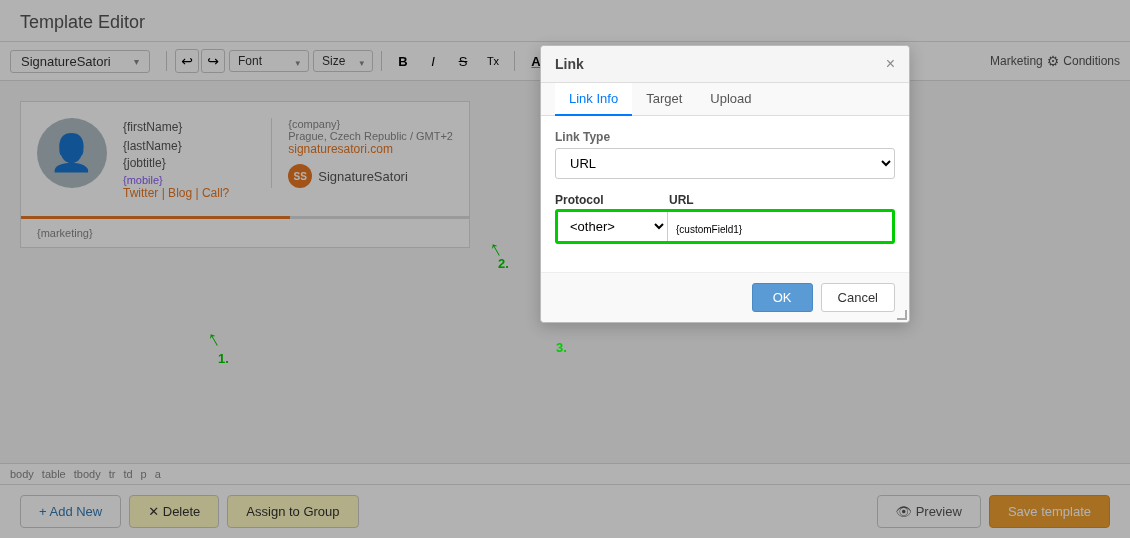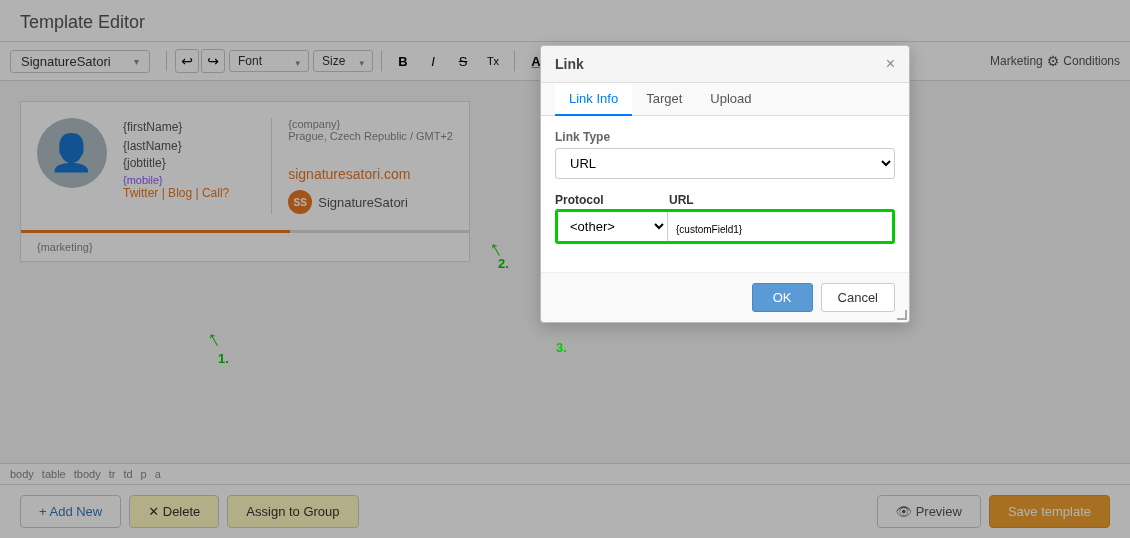--- a/index.html
+++ b/index.html
@@ -31,21 +31,21 @@
 
     .sig-info { flex: 1; }
     .sig-name { color: #555; font-size: 12px; line-height: 1.6; }
     .sig-title { color: #555; font-size: 12px; }
     .sig-mobile { color: #8b5cf6; font-size: 11px; margin-top: 4px; }
     .sig-social { color: #e87722; font-size: 12px; }
 
     .sig-right { border-left: 1px solid #ddd; padding-left: 16px; }
     .sig-company { color: #888; font-size: 11px; }
     .sig-location { color: #888; font-size: 11px; }
-    .sig-website { color: #e87722; font-size: 14px; text-decoration: none; margin-top: 24px; }
+    .sig-website { color: #e87722; font-size: 12px; text-decoration: none; }
     .sig-logo { margin-top: 8px; display: flex; align-items: center; gap: 6px; }
     .logo-icon { width: 24px; height: 24px; border-radius: 50%; background: #e87722; display: flex; align-items: center; justify-content: center; color: #fff; font-size: 10px; font-weight: bold; }
 
     .sig-divider { height: 3px; background: linear-gradient(to right, #e87722 60%, #ddd 60%); }
     .sig-marketing { padding: 8px 16px; color: #888; font-size: 11px; }
 
     .editor-footer-bar { padding: 4px 10px; background: #fff; border-top: 1px solid #ddd; font-size: 11px; color: #888; display: flex; gap: 8px; }
 
     .bottom-bar { padding: 10px 20px; background: #fff; border-top: 1px solid #ddd; display: flex; align-items: center; justify-content: space-between; }
     .bottom-left { display: flex; gap: 8px; }

